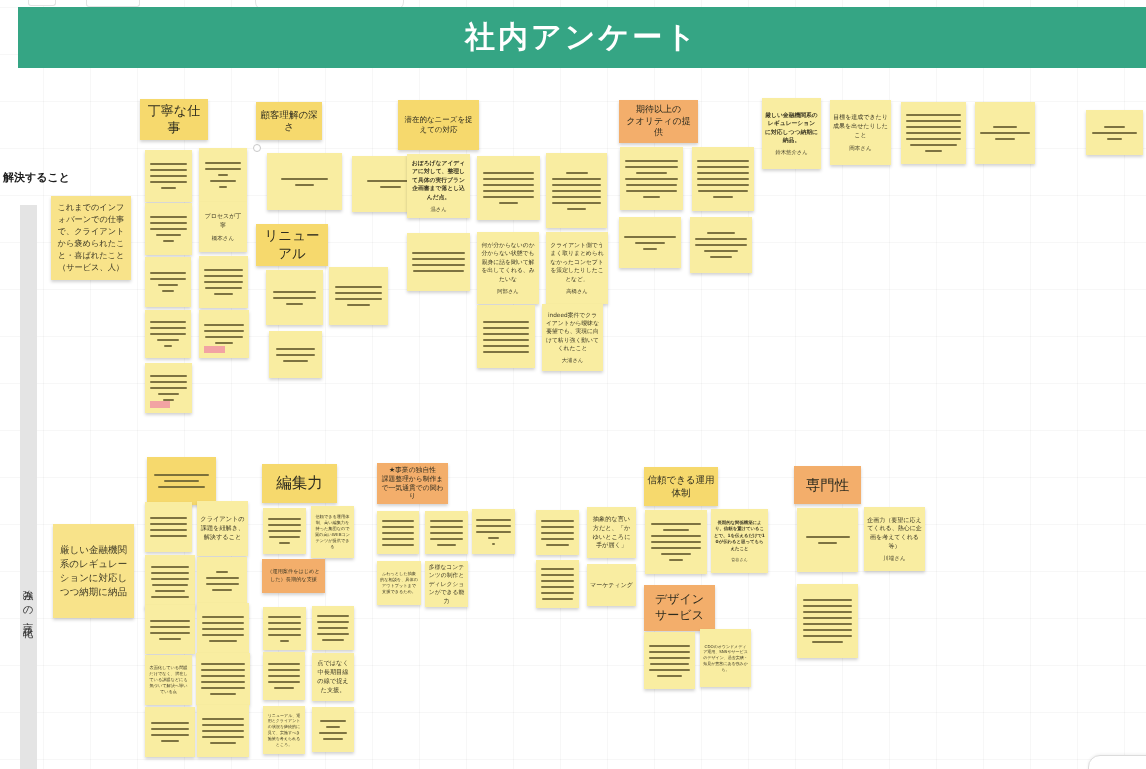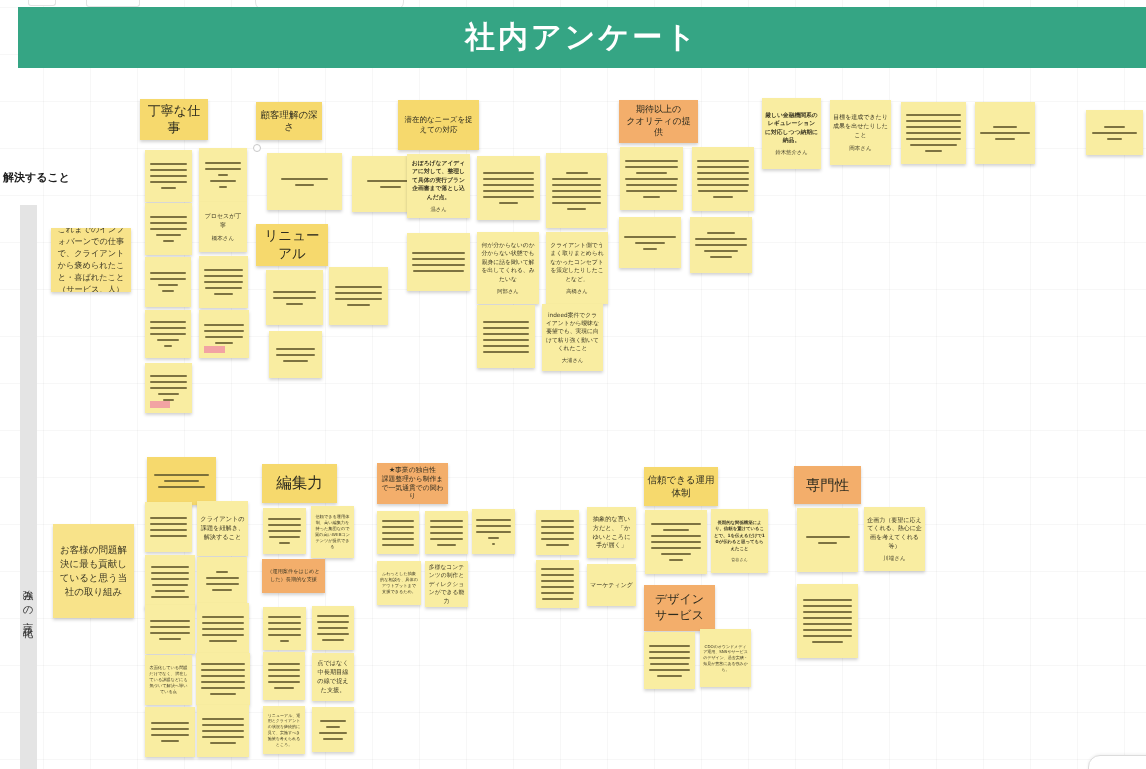--- a/index.html
+++ b/index.html
@@ -333,25 +333,25 @@
           <div class="line" style="width: 38%; margin: 0px auto;"></div>
         </div>
       </div>
       <div class="note yellow" style="left: 1086px; top: 110px; width: 57px; height: 45px;">
         <div class="lines-box">
           <div class="line" style="width: 40%; margin: 0px auto;"></div>
           <div class="line" style="width: 88%; margin: 0px auto;"></div>
           <div class="line" style="width: 30%; margin: 0px auto;"></div>
         </div>
       </div>
-      <div class="note gold_light" style="left: 51px; top: 228px; width: 80px; height: 64px;">
+      <div class="note gold_light" style="left: 51px; top: 196px; width: 80px; height: 84px;">
         <div class="txt" style="font-size: 8.2px;">これまでのインフォバーンでの仕事で、クライアントから褒められたこと・喜ばれたこと（サービス、人）</div>
       </div>
       <div class="note gold_light" style="left: 53px; top: 524px; width: 81px; height: 94px;">
-        <div class="txt" style="font-size: 9.5px;">お客様の問題解決に最も貢献していると思う当社の取り組み</div>
+        <div class="txt" style="font-size: 9.5px;">厳しい金融機関系のレギュレーションに対応しつつ納期に納品</div>
       </div>
       <div class="note gold" style="left: 147px; top: 457px; width: 69px; height: 48px;">
         <div class="lines-box">
           <div class="line" style="width: 88%; margin: 0px auto;"></div>
           <div class="line" style="width: 55%; margin: 0px auto;"></div>
           <div class="line" style="width: 75%; margin: 0px auto;"></div>
         </div>
       </div>
       <div class="note yellow" style="left: 145px; top: 502px; width: 47px; height: 50px;">
         <div class="lines-box">

